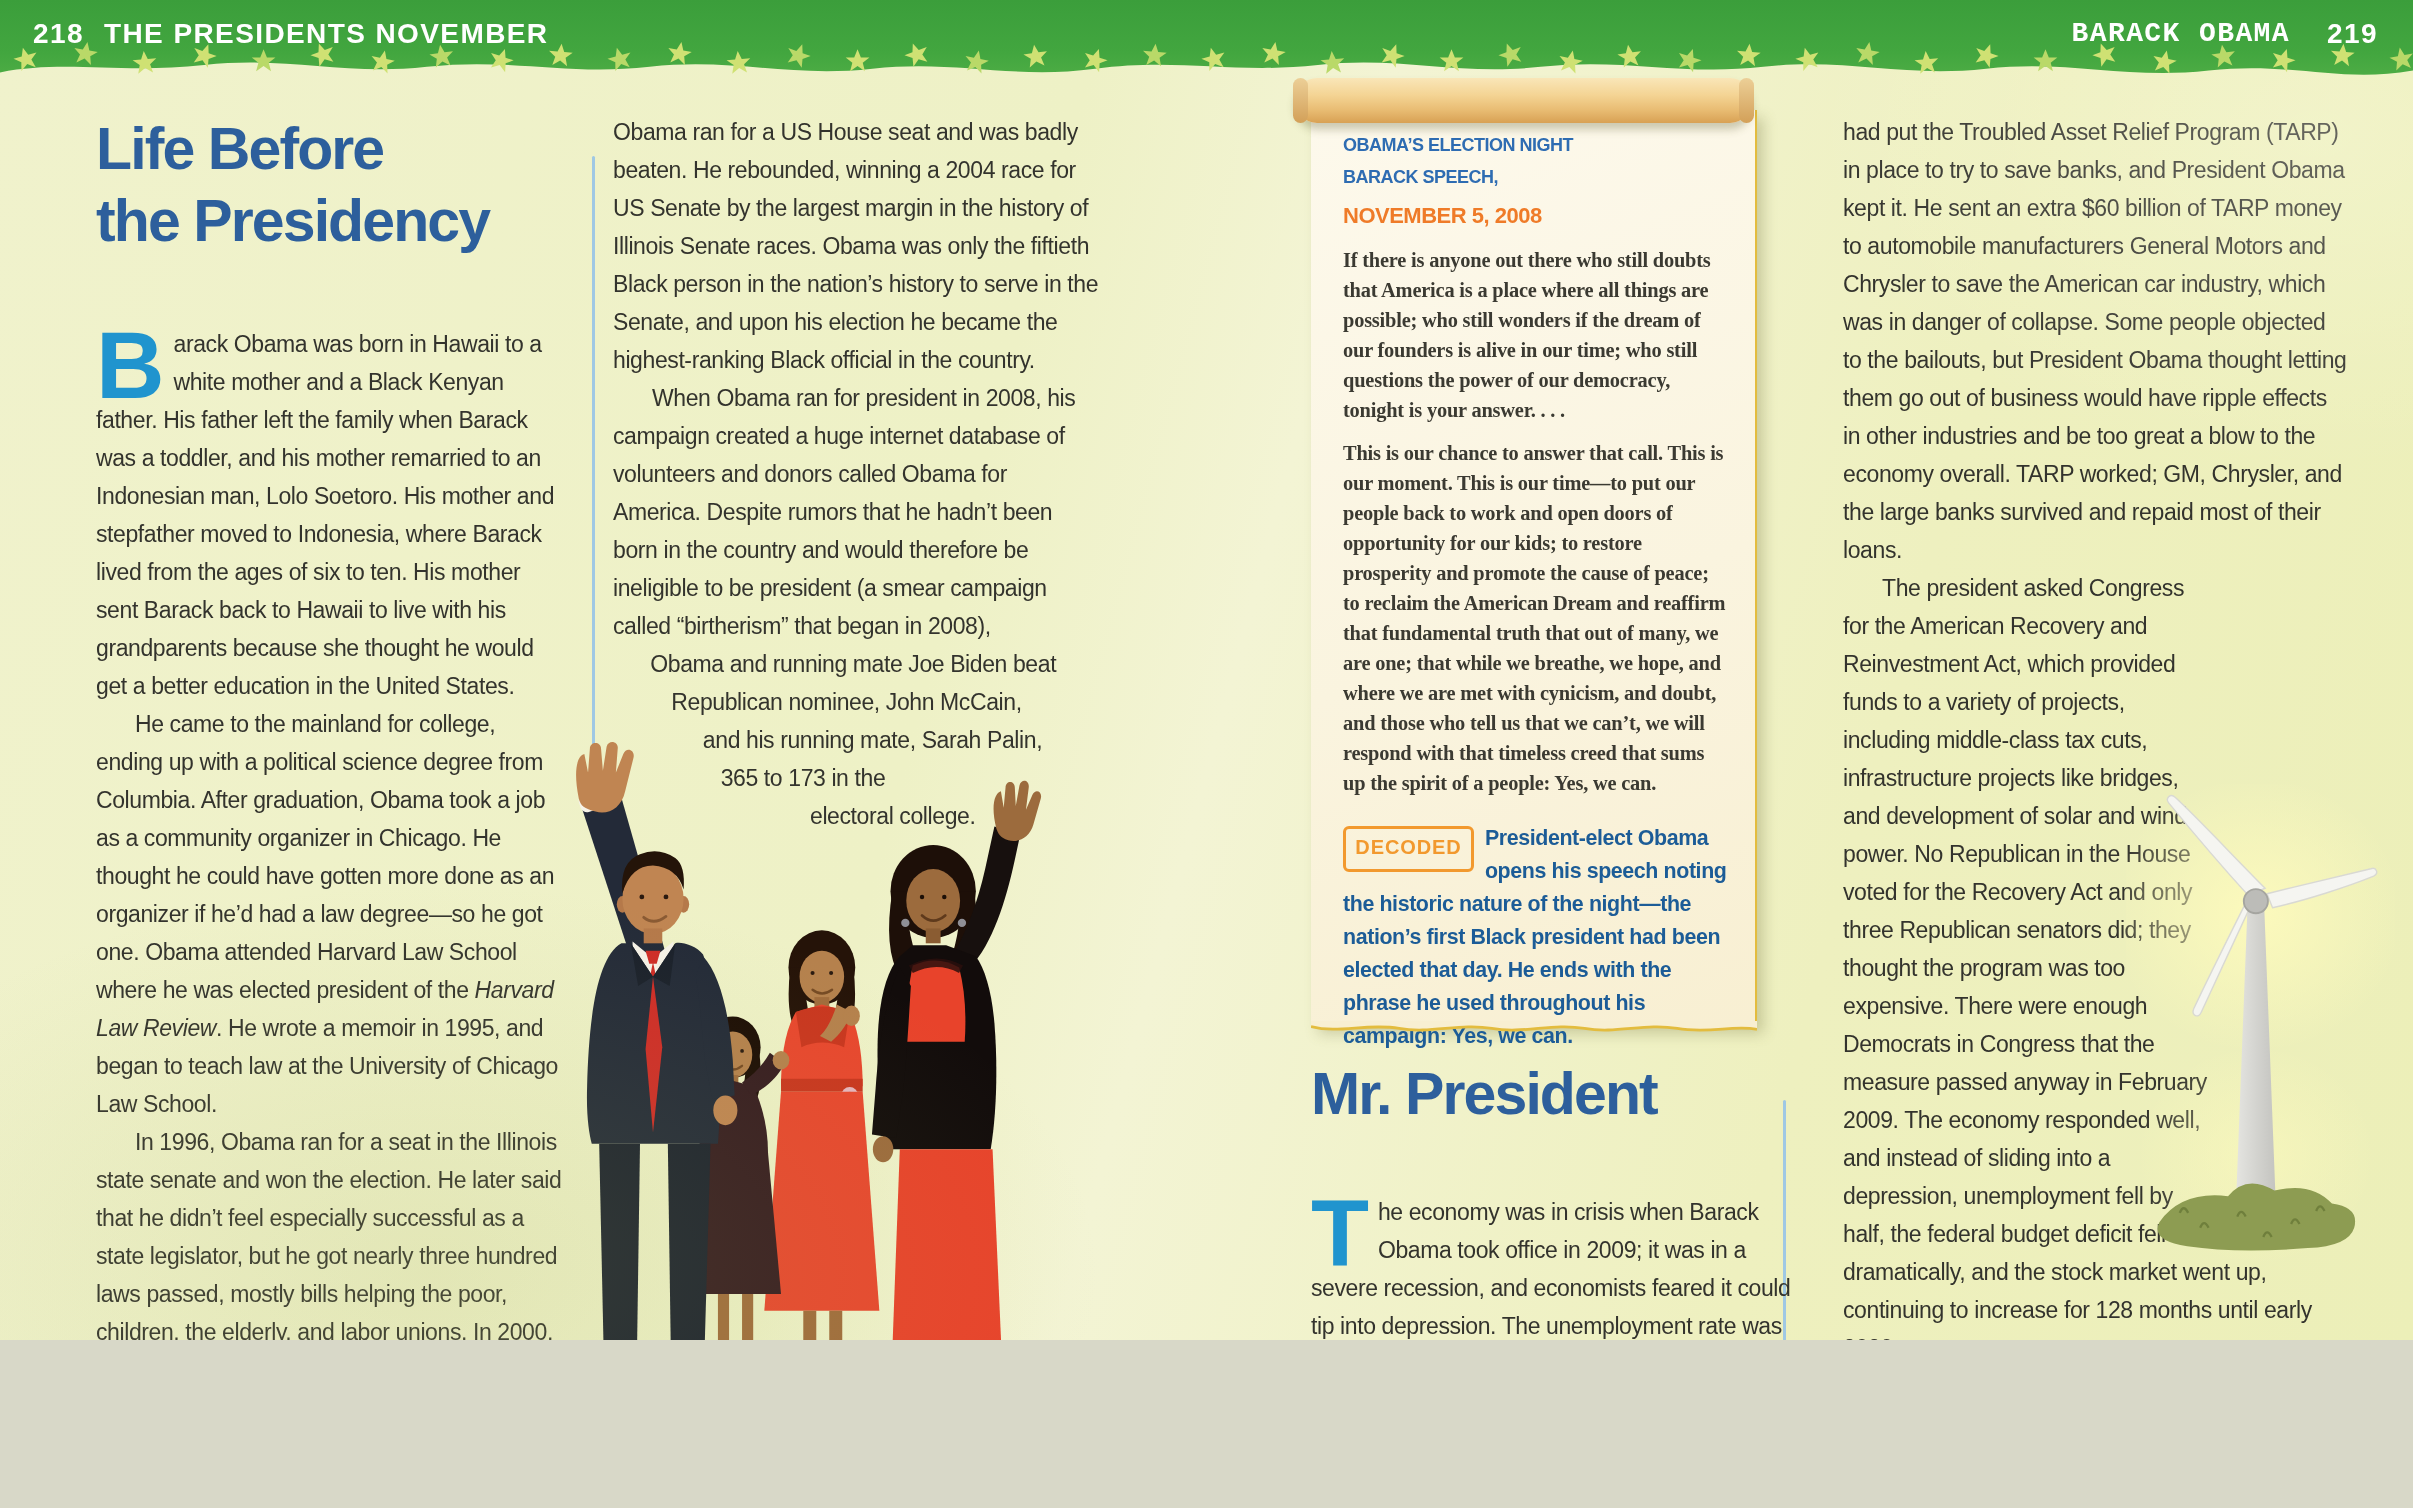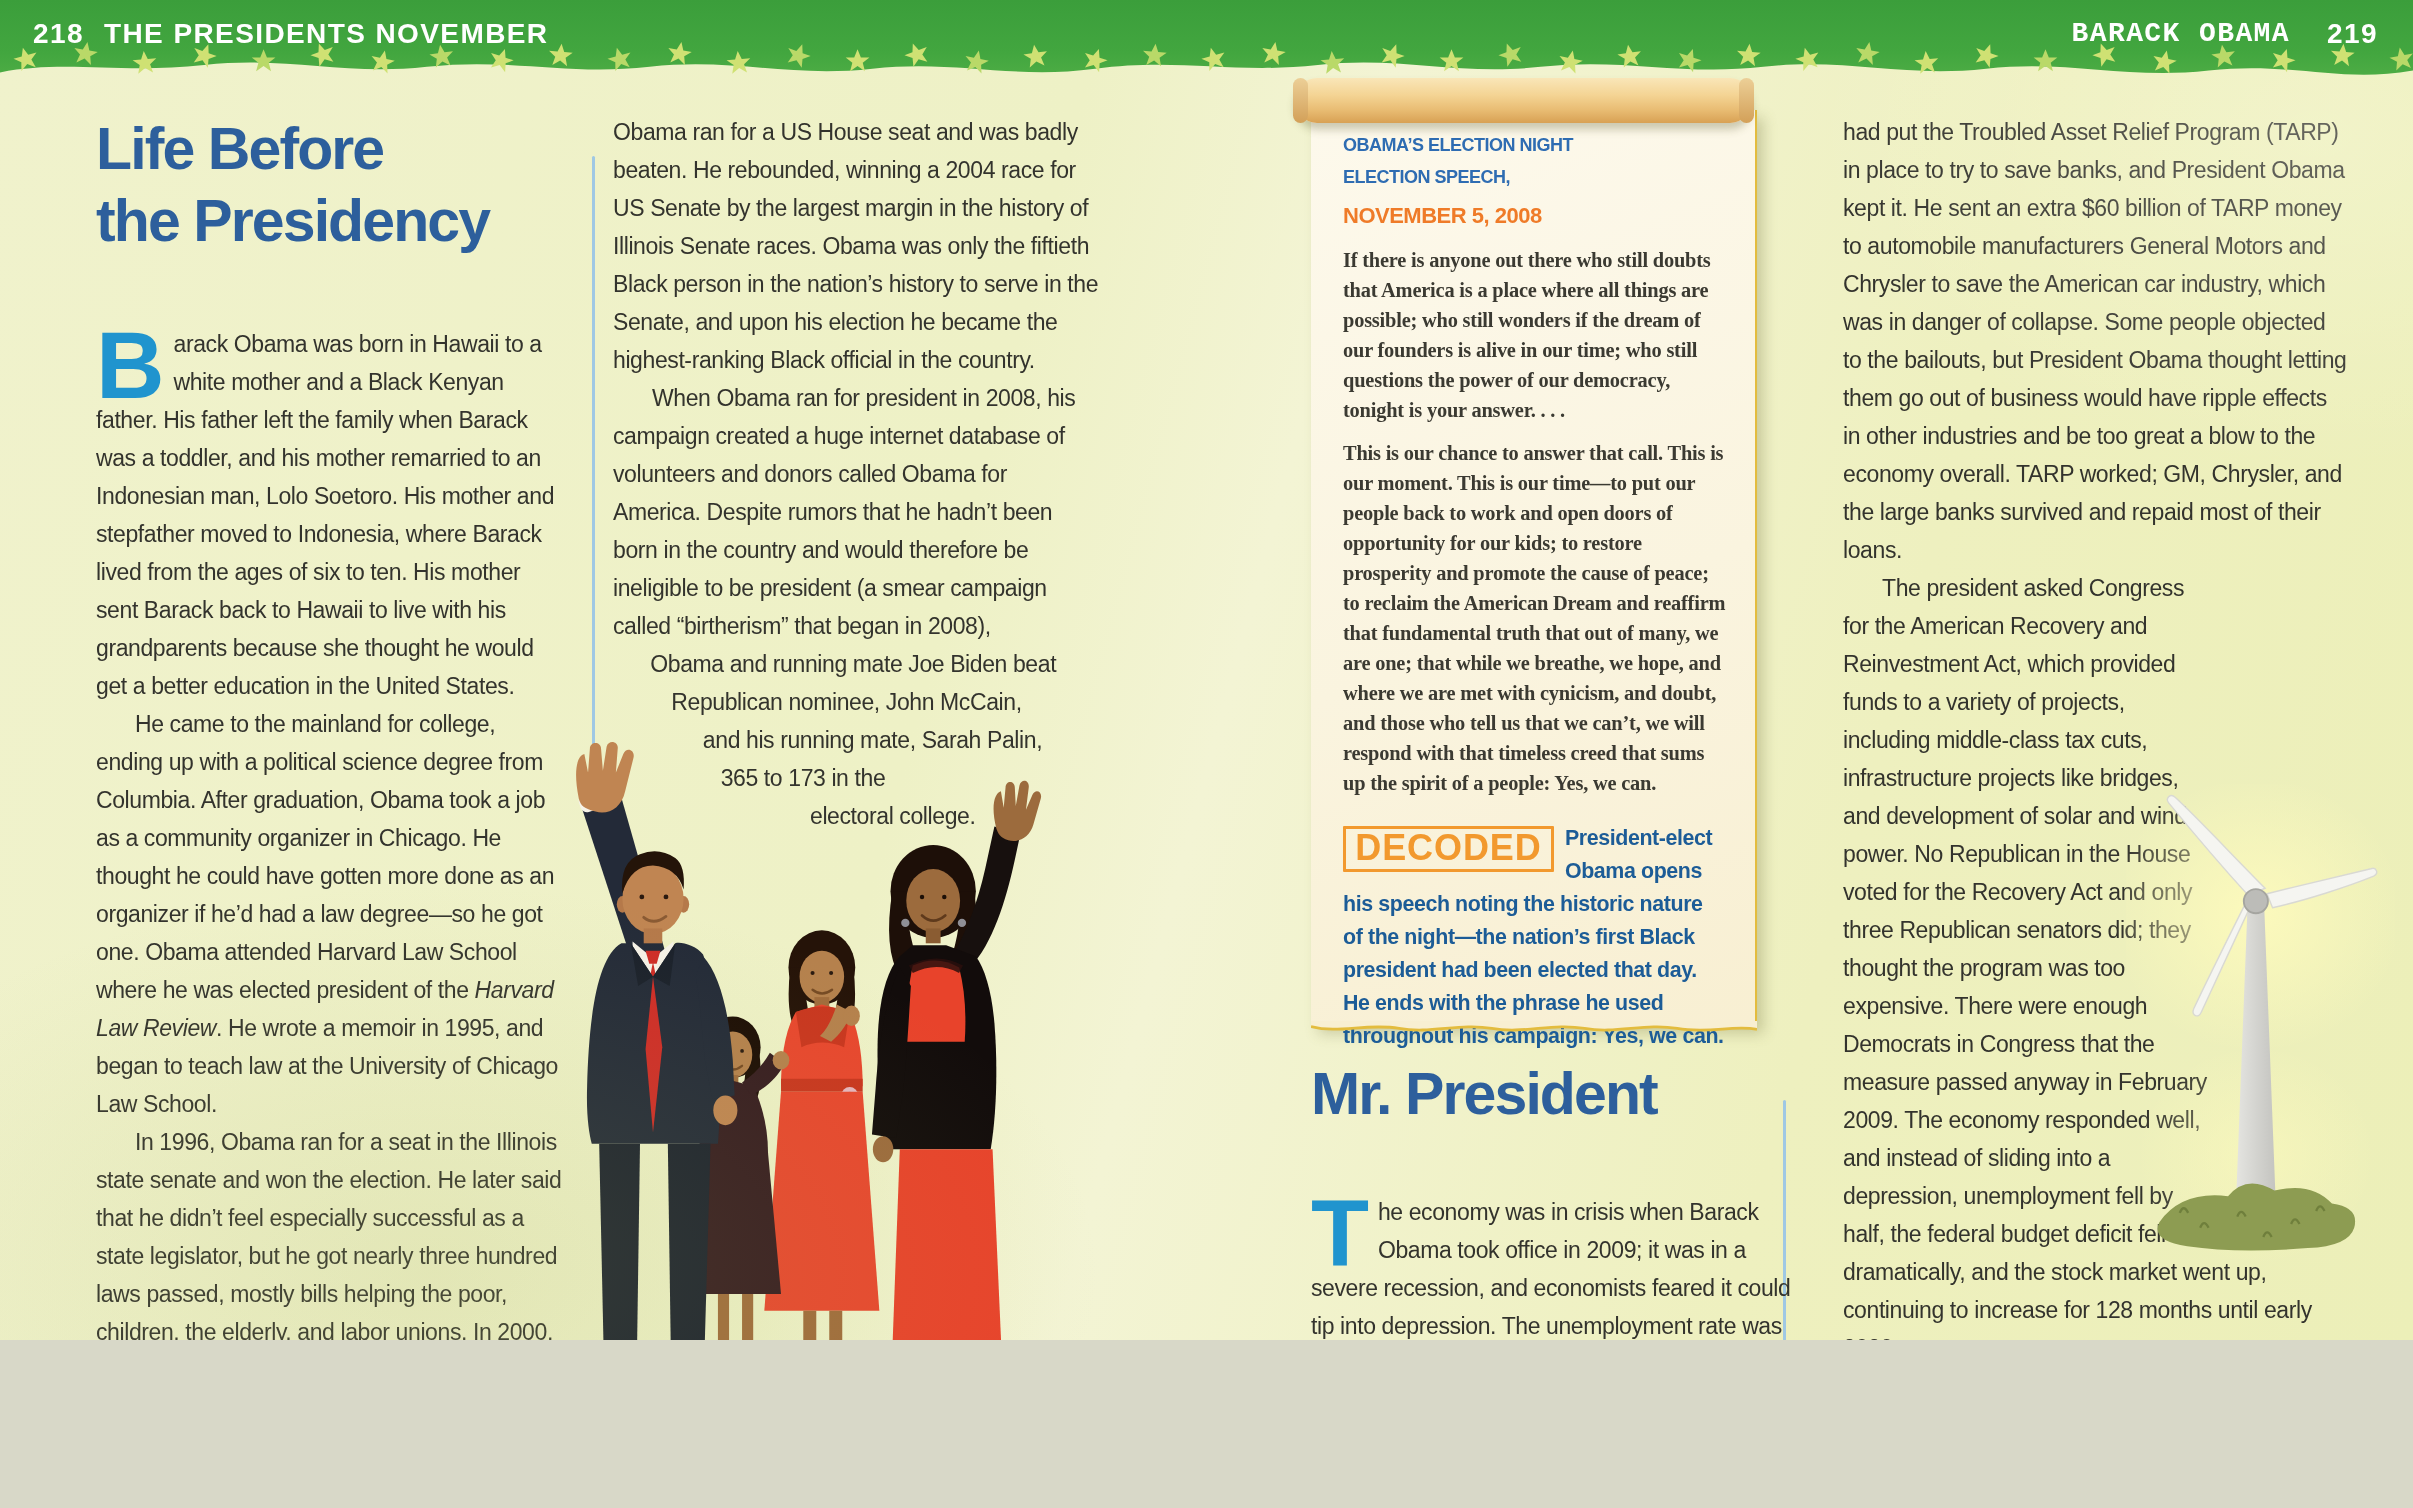--- a/index.html
+++ b/index.html
@@ -54,22 +54,22 @@
   .paper{position:absolute;left:104px;top:110px;width:446px;height:917px;z-index:3;
     background:linear-gradient(160deg,#fdf9ec 0%,#faf4df 55%,#f8efd2 100%);
     border-right:2.8px solid #e3bc3e;
     box-shadow:6.5px 6.5px 13px rgba(110,110,55,.30);
     box-sizing:border-box;padding:18.6px 28px 0 32px;}
   .paper-bottom{position:absolute;left:104px;top:1021px;z-index:3;}
   .qt-title{font-weight:bold;color:#2e6cb2;font-size:18px;line-height:32px;letter-spacing:-0.5px;}
   .qt-date{font-weight:bold;color:#ef7b28;font-size:22px;line-height:32px;margin-top:7.4px;letter-spacing:-0.5px;}
   .quote p{font-family:"Liberation Serif",serif;font-size:20.4px;line-height:30px;letter-spacing:-0.2px;color:#3b3a32;margin:13px 0 0;font-weight:bold;}
   .decoded{margin-top:24px;color:#1c5c97;font-weight:bold;font-size:21.4px;line-height:33px;letter-spacing:-0.4px;}
-  .stamp{float:left;border:3.7px solid #f2992e;color:#f2992e;font-weight:bold;font-size:36px;letter-spacing:0.9px;
-    padding:2.8px 9.3px 4.6px;margin:3.7px 11px 1.9px 0;border-radius:1px;}
+  .stamp{float:left;border:3.7px solid #f2992e;color:#f2992e;font-weight:bold;font-size:20px;letter-spacing:0.9px;
+    padding:2.8px 9.3px 4.6px;margin:3.7px 11px 1.9px 0;border-radius:6px;}
   .div-right{left:576px;top:1100px;height:316px;}
   .col-right{left:636px;top:113px;width:506px;}
   .turbine-spacer{float:right;width:139px;height:533px;margin-top:114px;}
   .h-right{left:104px;top:1058px;}
   .mr-col{left:104px;top:1193px;width:490px;}
   .turbine-art{position:absolute;left:919px;top:784px;z-index:1;}
 </style>
 </head>
 <body>
 
@@ -264,21 +264,21 @@
       </g>
     </svg>
   </div>
 
   <div class="page-right">
 
     <div class="scroll-rod"></div>
 
     <div class="paper">
       <div class="qt-title">OBAMA’S ELECTION NIGHT</div>
-      <div class="qt-title">ELECTION SPEECH,</div>
+      <div class="qt-title">BARACK SPEECH,</div>
       <div class="qt-date">NOVEMBER 5, 2008</div>
       <div class="quote">
         <p>If there is anyone out there who still doubts that America is a place where all things are possible; who still wonders if the dream of our founders is alive in our time; who still questions the power of our democracy, tonight is your answer. . . .</p>
         <p>This is our chance to answer that call. This is our moment. This is our time—to put our people back to work and open doors of opportunity for our kids; to restore prosperity and promote the cause of peace; to reclaim the American Dream and reaffirm that fundamental truth that out of many, we are one; that while we breathe, we hope, and where we are met with cynicism, and doubt, and those who tell us that we can’t, we will respond with that timeless creed that sums up the spirit of a people: Yes, we can.</p>
       </div>
       <div class="decoded">
         <span class="stamp">DECODED</span>
         <span>President-elect Obama opens his speech noting the historic nature of the night—the nation’s first Black president had been elected that day. He ends with the phrase he used throughout his campaign: Yes, we can.</span>
       </div>
     </div>

